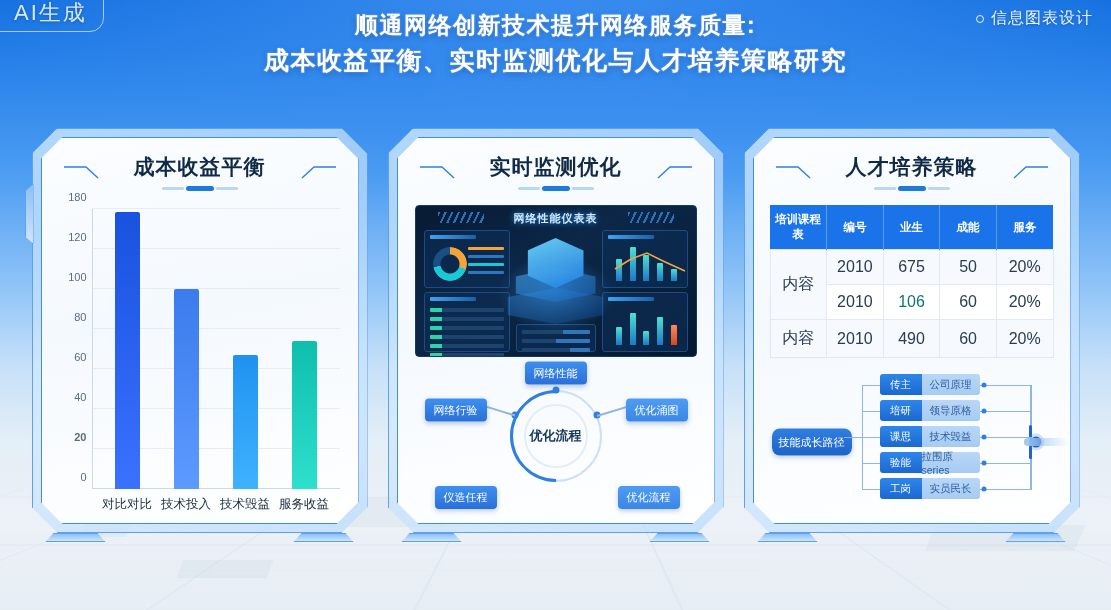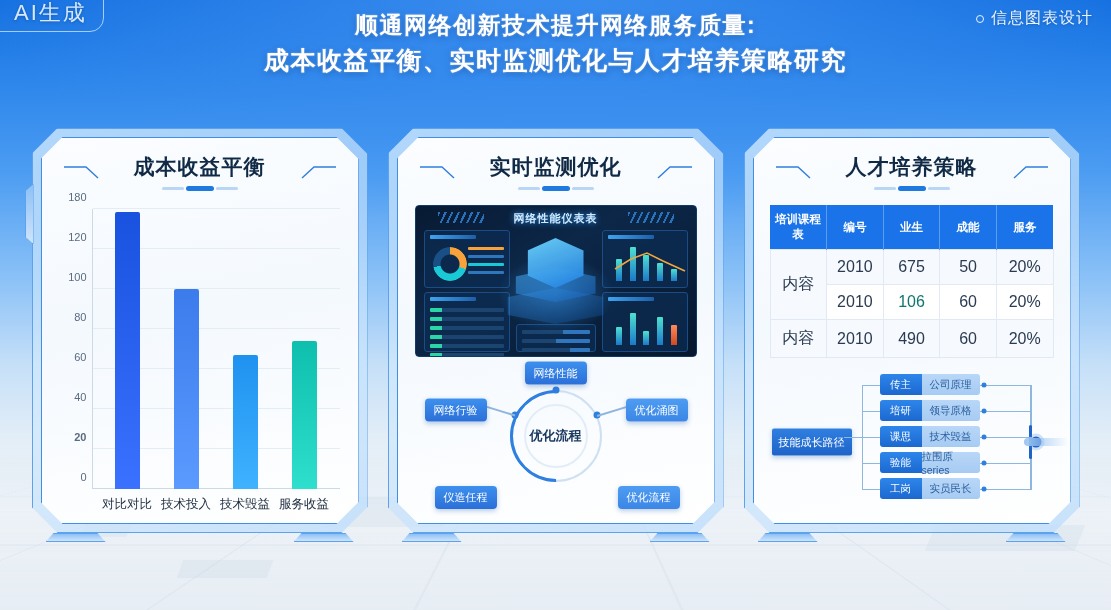--- a/index.html
+++ b/index.html
@@ -267,21 +267,21 @@
   }
   .tbl tr:nth-child(odd) td { background:#f6f9fd; }
   .tbl td.rowlabel { background:#fff; color:#2a3b52; }
   .tbl td.alert { color:#0f766e;margin-top:13px; }
 
   
   .tree { flex:1; position:relative; margin-top:12px; min-height:0; }
   .root {
     position:absolute; left:2px; top:50%; transform:translateY(-50%);
     background:linear-gradient(180deg,#2f7fe0,#1f63c8); color:#fff;
-    font-size:11px; padding:6px 7px; border-radius:2px; white-space:nowrap;
+    font-size:11px; padding:6px 7px; border-radius:8px; white-space:nowrap;
     box-shadow:0 2px 5px rgba(30,90,170,.28);
   }
   .branch { position:absolute; left:110px; display:flex; height:21px; width:100px; }
   .branch .b1 {
     flex:0 0 42px; background:linear-gradient(180deg,#2e86ea,#1b68d0); color:#fff;
     font-size:10.5px; display:flex; align-items:center; justify-content:center;
     border-radius:3px 0 0 3px;
   }
   .branch .b2 {
     flex:1; background:linear-gradient(180deg,#b9d7f7,#a6cbf3); color:#2b5f9f;

